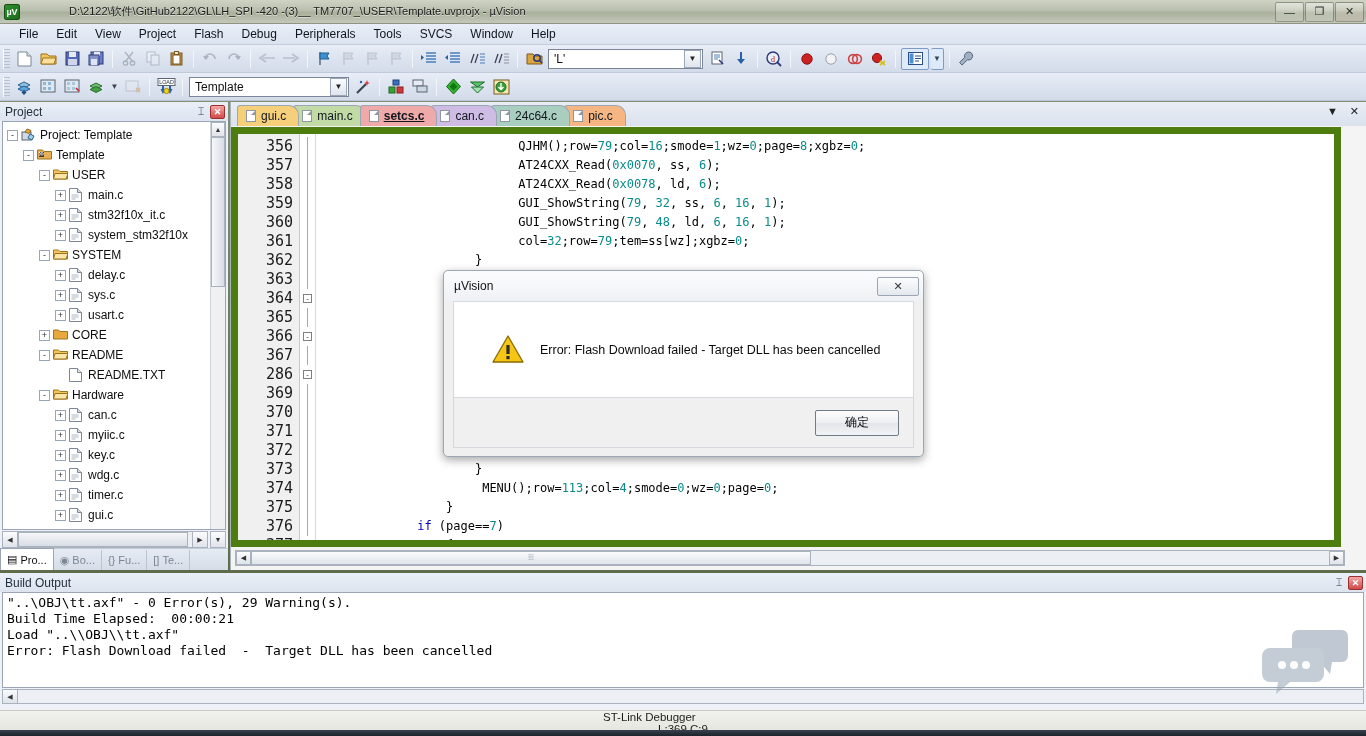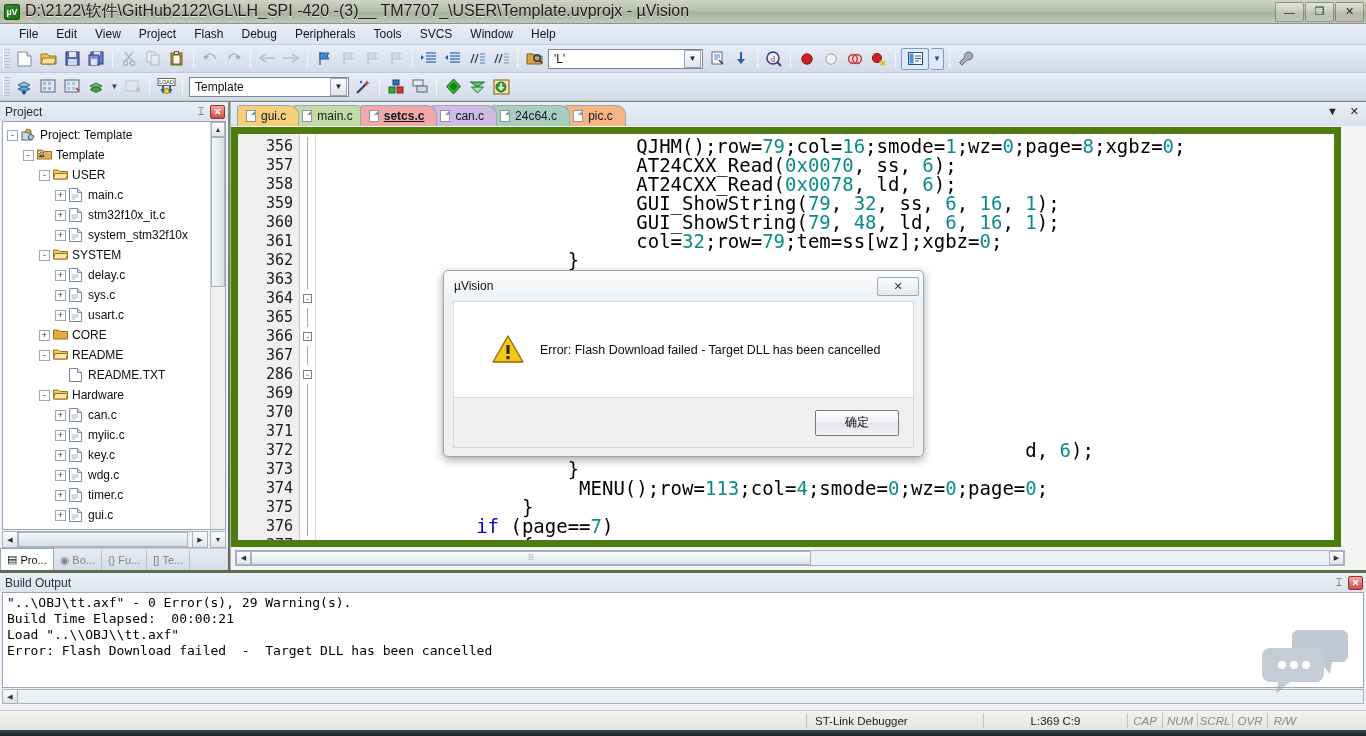--- a/index.html
+++ b/index.html
@@ -24,22 +24,23 @@
   }
   .tb-icon {
     width: 16px; height: 16px; margin: 0 5px 0 4px;
     background: linear-gradient(135deg,#2f8f2f,#1d6b1d);
     border: 1px solid #145214; border-radius: 2px;
     color: #fff; font-size: 9px; font-weight: bold;
     display: flex; align-items: center; justify-content: center;
     font-family: "Liberation Sans", sans-serif;
   }
   .tb-title {
-    font-size: 16px; color: #1b1b1b; white-space: nowrap;
+    font-size: 11px; color: #1b1b1b; white-space: nowrap;
     text-shadow: 0 1px 0 rgba(255,255,255,.6);
+    margin-left: 44px;
   }
   .tb-btns { margin-left: auto; display: flex; height: 20px; margin-right: 2px; }
   .tb-btn {
     width: 29px; height: 20px; margin-left: 1px;
     background: linear-gradient(180deg,rgba(255,255,255,.45),rgba(255,255,255,.05));
     border: 1px solid rgba(90,95,80,.55); border-radius: 2px;
     display: flex; align-items: center; justify-content: center;
     font-size: 11px; color: #27312a;
   }
   .tb-btn.close { background: linear-gradient(180deg,rgba(255,255,255,.40),rgba(200,160,150,.25)); }
@@ -224,21 +225,21 @@
   .fold {
     height: 19px; display: flex; align-items: center; justify-content: center;
   }
   .fold .box {
     width: 9px; height: 9px; border: 1px solid #808080; background: #fff;
     font-size: 8px; line-height: 7px; text-align: center; color: #333;
   }
   .fold .bar { width: 1px; height: 19px; background: #a8a8a8; }
   .codetext {
     flex: 1; position: relative; padding-top: 3px;
-    font-family: "DejaVu Sans Mono", monospace; font-size: 19px;
+    font-family: "DejaVu Sans Mono", monospace; font-size: 12px;
     white-space: pre; color: #000; overflow: hidden;
   }
   .codetext .cl { height: 19px; line-height: 19px; }
   .num { color: #0a8a8a; }
   .kw { color: #0000c8; font-weight: normal; }
   .ed-hscroll {
     position: absolute; left: 4px; bottom: 4px; width: 1110px; height: 16px;
     display: flex; background: #eceff4; border: 1px solid #aab2bd;
   }
   .ed-hscroll .t { width: 560px; height: 100%;
@@ -314,21 +315,21 @@
   .bp-hs-arrow { width: 15px; background: linear-gradient(180deg,#fafbfc,#dfe4eb);
     border-right:1px solid #aab2bd; display:flex;align-items:center;justify-content:center;
     font-size:7px;color:#333;}
 
   
   .statusbar {
     position: absolute; left: 0; top: 710px; width: 1366px; height: 20px;
     background: linear-gradient(180deg,#f2f2ee,#e6e6e0);
     border-top: 1px solid #c9c9c2;
     display: flex; align-items: center;
-    font-size: 11.5px; color: #1c1c1c;
+    font-size: 11.5px; color: #1c1c1c; flex-direction: column;
   }
   .sb-cell { padding: 0 8px; height: 18px; display: flex; align-items: center; }
   .sb-div { width: 1px; height: 15px; background: #c2c2bb; }
   .sb-ind { width: 34px; justify-content: center; color: #8a8a84; font-style: italic; }
 
   
   .taskbar {
     position: absolute; left: 0; top: 730px; width: 1366px; height: 6px;
     background: linear-gradient(180deg,#39414e,#1d222a);
     overflow: hidden;

